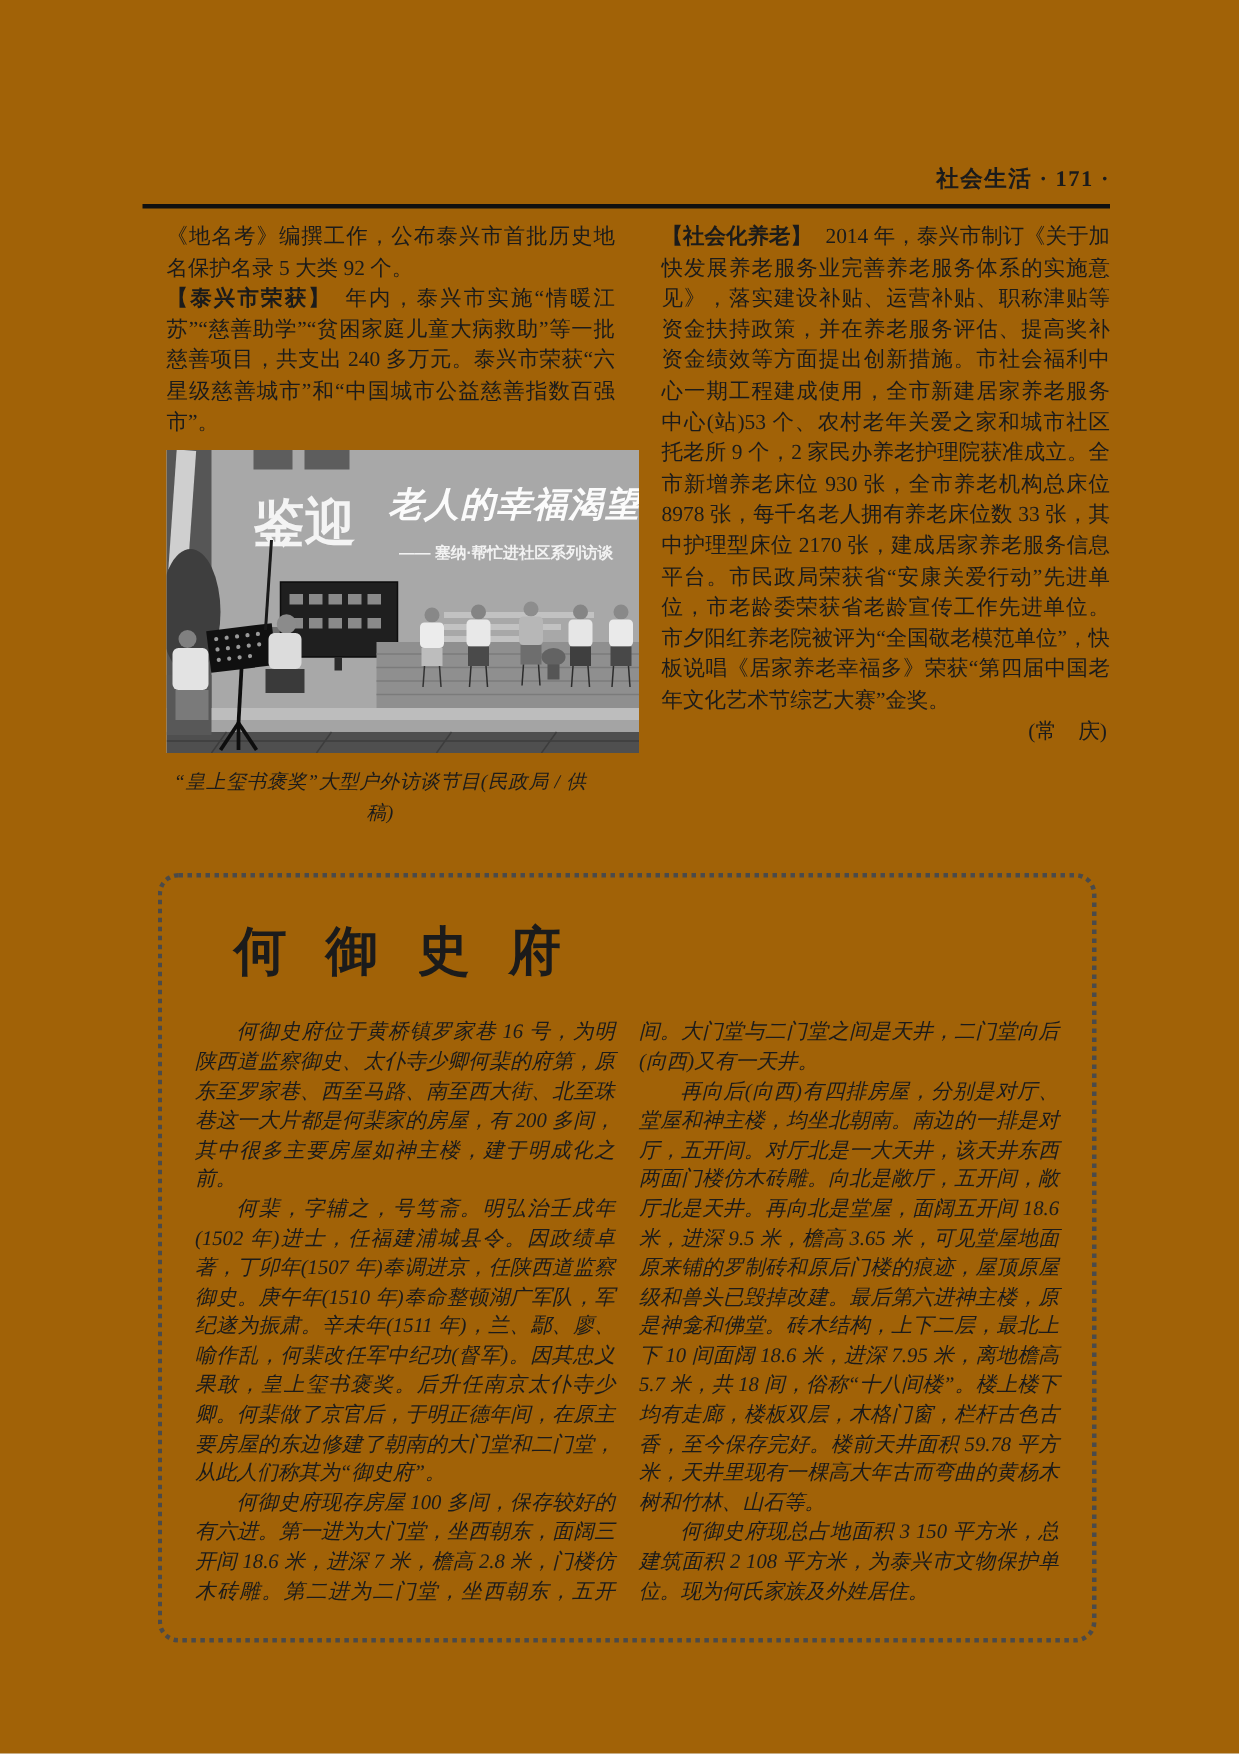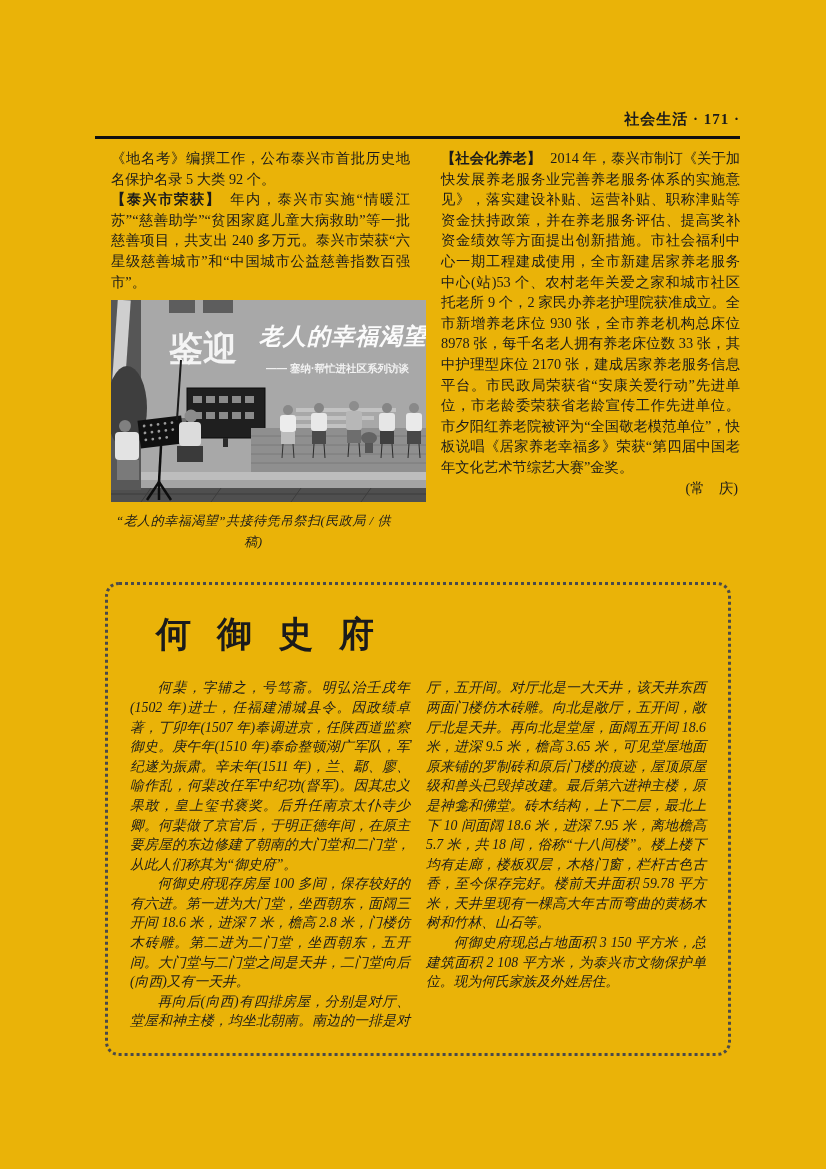--- a/index.html
+++ b/index.html
@@ -1,19 +1,19 @@
 <!DOCTYPE html>
 <html><head>
 <meta charset="utf-8">
 <style>
   html,body{margin:0;padding:0;background:#e9e9e9;}
   .page{
     position:relative;
     width:826px;height:1169px;
-    background:#eab308;
+    background:#a16207;
     font-family:"Liberation Serif","DejaVu Serif",serif;
     color:#1b1b1b;
     overflow:hidden;
   }
   .content{position:absolute;left:95px;top:110px;width:645px;}
   .header{
     text-align:right;
     font-size:15px;
     font-weight:bold;
     letter-spacing:1px;
@@ -216,36 +216,37 @@
                   <line x1="48" y1="182" x2="48" y2="200"></line>
               </g>
               <g>
                 <circle cx="80" cy="116" r="6.5" fill="#8b8b8b"></circle>
                   <rect x="68" y="122" width="22" height="24" rx="4" fill="#dcdcdc"></rect>
                   <rect x="66" y="146" width="26" height="16" fill="#3a3a3a"></rect>
               </g>
               <line x1="70" y1="60" x2="66" y2="120" stroke="#1a1a1a" stroke-width="2"></line>
             </svg>
           </div>
-          <figcaption class="caption">“老人的幸福渴望”共接待凭吊祭扫(民政局 / 供稿)</figcaption>
+          <figcaption class="caption">“皇上玺书褒奖”大型户外访谈节目(民政局 / 供稿)</figcaption>
         </figure>
       </div>
 
       <div class="col">
         <p>
           <span class="tag">【社会化养老】</span><span>2014 年，泰兴市制订《关于加快发展养老服务业完善养老服务体系的实施意见》，落实建设补贴、运营补贴、职称津贴等资金扶持政策，并在养老服务评估、提高奖补资金绩效等方面提出创新措施。市社会福利中心一期工程建成使用，全市新建居家养老服务中心(站)53 个、农村老年关爱之家和城市社区托老所 9 个，2 家民办养老护理院获准成立。全市新增养老床位 930 张，全市养老机构总床位 8978 张，每千名老人拥有养老床位数 33 张，其中护理型床位 2170 张，建成居家养老服务信息平台。市民政局荣获省“安康关爱行动”先进单位，市老龄委荣获省老龄宣传工作先进单位。市夕阳红养老院被评为“全国敬老模范单位”，快板说唱《居家养老幸福多》荣获“第四届中国老年文化艺术节综艺大赛”金奖。</span>
         </p>
         <p class="signature">(常　庆)</p>
       </div>
 
     </div>
 
     <div class="feature-box">
       <div class="box-title">何御史府</div>
       <div class="box-body">
+        <p>何御史府位于黄桥镇罗家巷 16 号，为明陕西道监察御史、太仆寺少卿何棐的府第，原东至罗家巷、西至马路、南至西大街、北至珠巷这一大片都是何棐家的房屋，有 200 多间，其中很多主要房屋如神主楼，建于明成化之前。</p>
         <p>何棐，字辅之，号笃斋。明弘治壬戌年(1502 年)进士，任福建浦城县令。因政绩卓著，丁卯年(1507 年)奉调进京，任陕西道监察御史。庚午年(1510 年)奉命整顿湖广军队，军纪遂为振肃。辛未年(1511 年)，兰、鄢、廖、喻作乱，何棐改任军中纪功(督军)。因其忠义果敢，皇上玺书褒奖。后升任南京太仆寺少卿。何棐做了京官后，于明正德年间，在原主要房屋的东边修建了朝南的大门堂和二门堂，从此人们称其为“御史府”。</p>
         <p>何御史府现存房屋 100 多间，保存较好的有六进。第一进为大门堂，坐西朝东，面阔三开间 18.6 米，进深 7 米，檐高 2.8 米，门楼仿木砖雕。第二进为二门堂，坐西朝东，五开间。大门堂与二门堂之间是天井，二门堂向后(向西)又有一天井。</p>
         <p>再向后(向西)有四排房屋，分别是对厅、堂屋和神主楼，均坐北朝南。南边的一排是对厅，五开间。对厅北是一大天井，该天井东西两面门楼仿木砖雕。向北是敞厅，五开间，敞厅北是天井。再向北是堂屋，面阔五开间 18.6 米，进深 9.5 米，檐高 3.65 米，可见堂屋地面原来铺的罗制砖和原后门楼的痕迹，屋顶原屋级和兽头已毁掉改建。最后第六进神主楼，原是神龛和佛堂。砖木结构，上下二层，最北上下 10 间面阔 18.6 米，进深 7.95 米，离地檐高 5.7 米，共 18 间，俗称“十八间楼”。楼上楼下均有走廊，楼板双层，木格门窗，栏杆古色古香，至今保存完好。楼前天井面积 59.78 平方米，天井里现有一棵高大年古而弯曲的黄杨木树和竹林、山石等。</p>
         <p>何御史府现总占地面积 3 150 平方米，总建筑面积 2 108 平方米，为泰兴市文物保护单位。现为何氏家族及外姓居住。</p>
       </div>
     </div>
 
   </div>
 </div>
 

